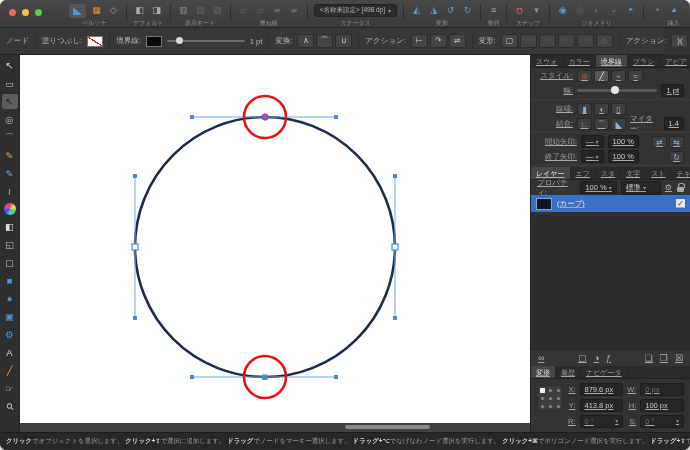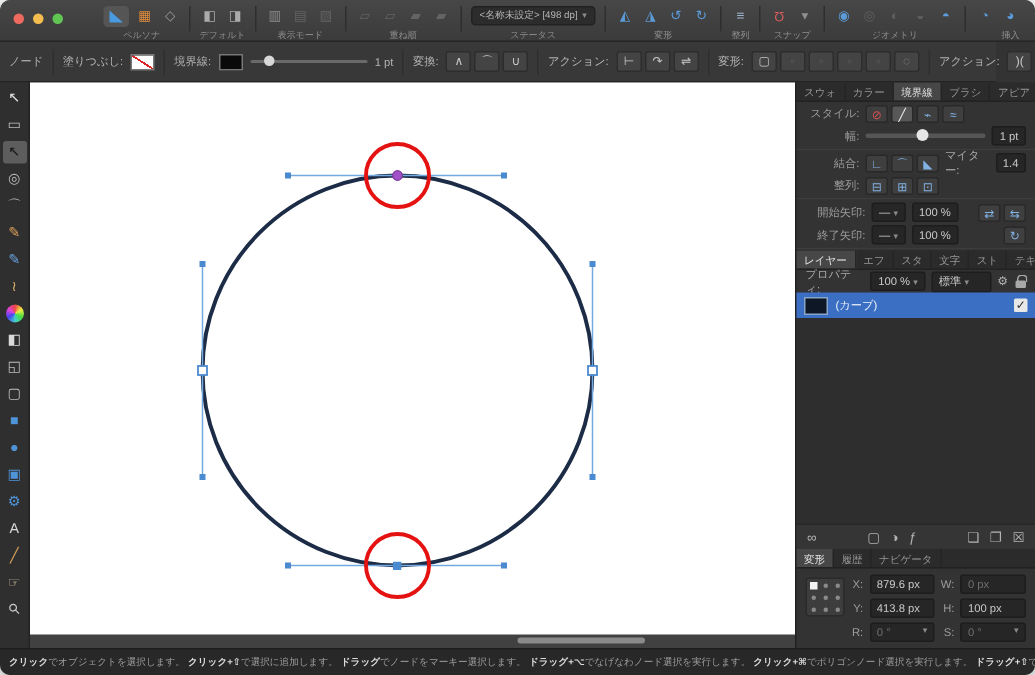--- a/index.html
+++ b/index.html
@@ -48,21 +48,21 @@
   .tool.sel{background:#5d5d5d;color:#161616;}
   .tool.wheel{background:conic-gradient(#e44,#ee4,#4d4,#4cc,#44e,#d4d,#e44);border-radius:50%;
     width:12px;height:12px;margin:1px 0;color:transparent;}
   .tool.rot45{transform:rotate(-45deg);}
   
   #canvas{position:absolute;left:20px;top:55px;width:510px;height:377px;background:#414141;}
   #artboard{position:absolute;left:0;top:0;width:510px;height:368px;background:#ffffff;}
   #hscroll{position:absolute;left:325px;top:370px;width:85px;height:4px;border-radius:2px;background:#8a8a8a;}
   
   #rpanel{position:absolute;left:530px;top:55px;width:160px;height:377px;background:#333333;
-    border-left:1px solid #202020;display:flex;flex-direction:column;font-size:7.5px;color:#a8a8a8;}
+    border-left:1px solid #202020;display:flex;flex-direction:column;font-size:7.5px;color:#a8a8a8;text-decoration:underline;}
   .tabs{display:flex;background:#2b2b2b;border-bottom:1px solid #222;flex:none;align-items:stretch;height:13px;overflow:hidden;}
   .tab{padding:2px 5px 0;font-size:7px;color:#979797;border-right:1px solid #252525;white-space:nowrap;}
   .tab.sel{background:#474747;color:#e2e2e2;}
   .prow{display:flex;align-items:center;gap:4px;padding:0 6px;height:15px;flex:none;}
   .plabel{width:36px;text-align:right;flex:none;color:#9c9c9c;}
   .sq{width:15px;height:12px;background:#3f3f3f;border:1px solid #292929;border-radius:2px;
     color:#82b2e4;font-size:8px;line-height:11px;text-align:center;flex:none;}
   .sq.sel{background:#575757;color:#f0f0f0;}
   .fld{background:#262626;border:1px solid #1d1d1d;border-radius:2px;color:#c9c9c9;
     padding:1px 4px;white-space:nowrap;flex:none;}
@@ -333,40 +333,40 @@
     </div>
 
     <div class="prow">
       <span class="plabel">幅:</span>
       <span class="pslider"><span class="fill"></span><span class="knob"></span></span>
       <span class="fld">1 pt</span>
     </div>
 
     <div class="hdiv"></div>
 
+    <div class="prow">
+      <span class="plabel">線端:</span>
+      <span style="display:flex;gap:2px">
+          <span class="sq">▮</span>
+          <span class="sq">◖</span>
+          <span class="sq">▯</span>
+        </span>
+    </div>
 
     <div class="prow">
       <span class="plabel">結合:</span>
       <span style="display:flex;gap:2px">
           <span class="sq">∟</span>
           <span class="sq">⌒</span>
           <span class="sq">◣</span>
         </span>
       <span style="margin-left:auto">マイター:</span>
       <span class="fld">1.4</span>
     </div>
 
-    <div class="prow">
-      <span class="plabel">整列:</span>
-      <span style="display:flex;gap:2px">
-          <span class="sq">⊟</span>
-          <span class="sq">⊞</span>
-          <span class="sq">⊡</span>
-        </span>
-    </div>
 
     <div class="hdiv"></div>
 
 
     <div class="prow">
       <span class="plabel" style="width:40px">開始矢印:</span>
       <span class="fld">— <span class="caret">▾</span></span>
       <span class="fld">100 %</span>
       <span style="margin-left:auto;display:flex;gap:2px">
           <span class="sq">⇄</span>

